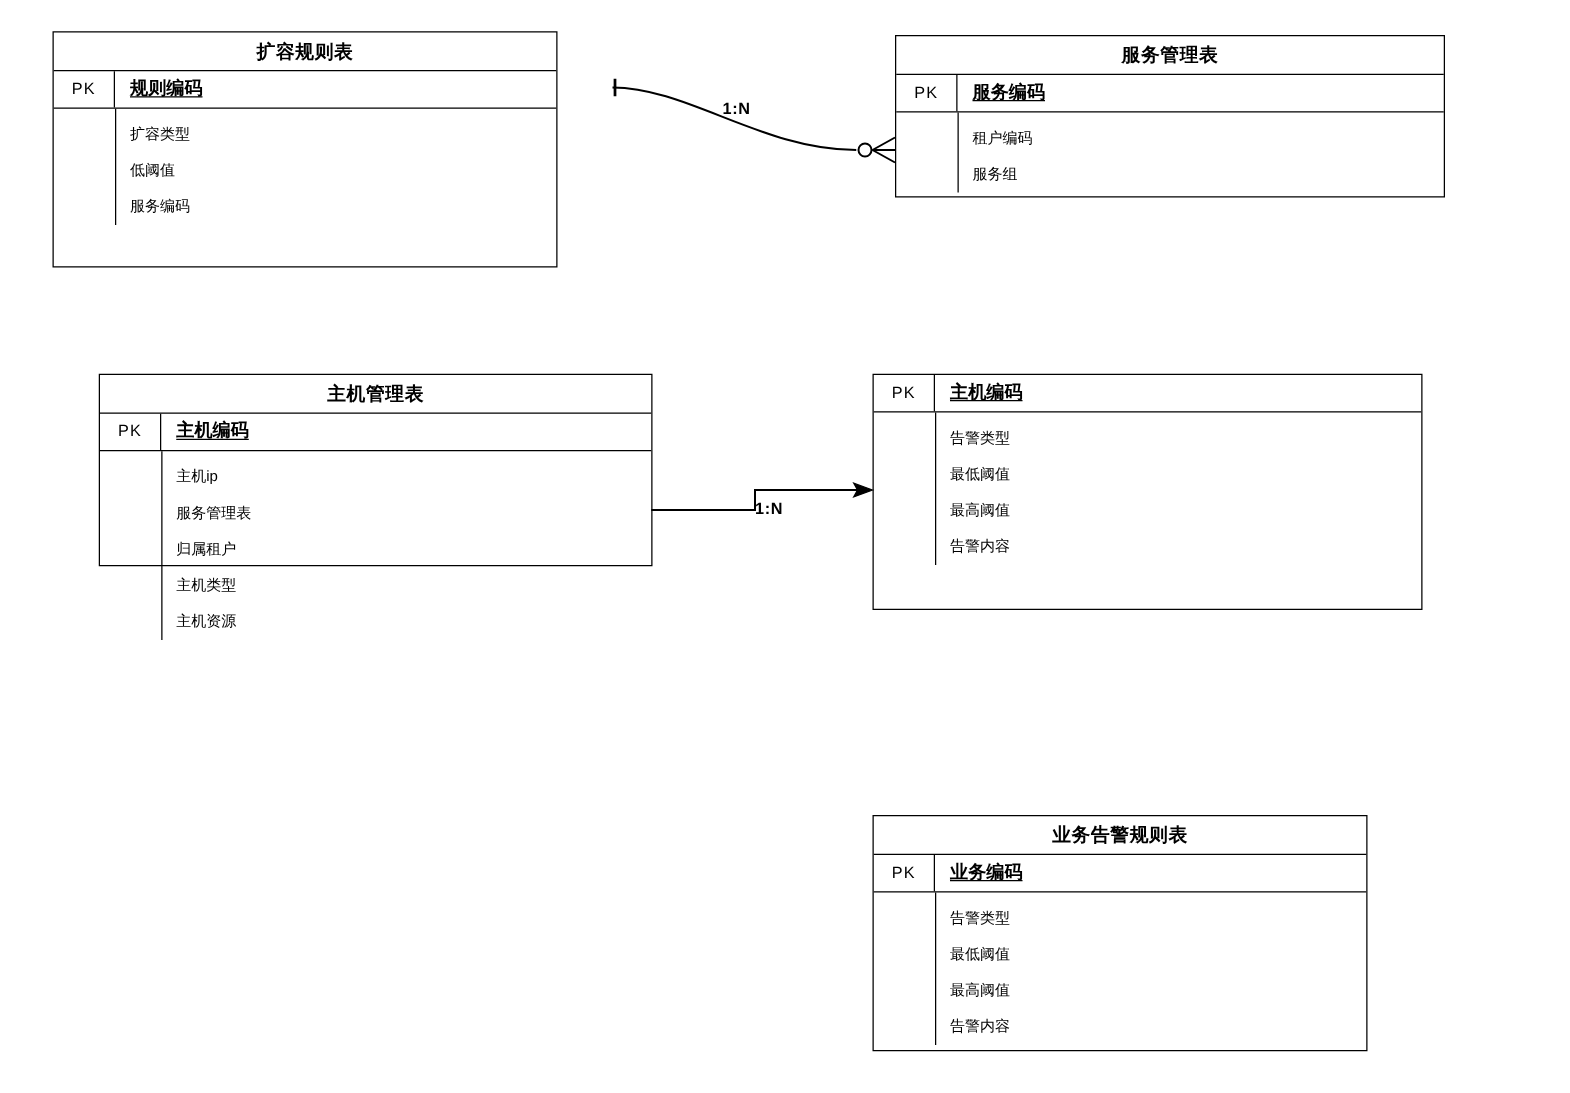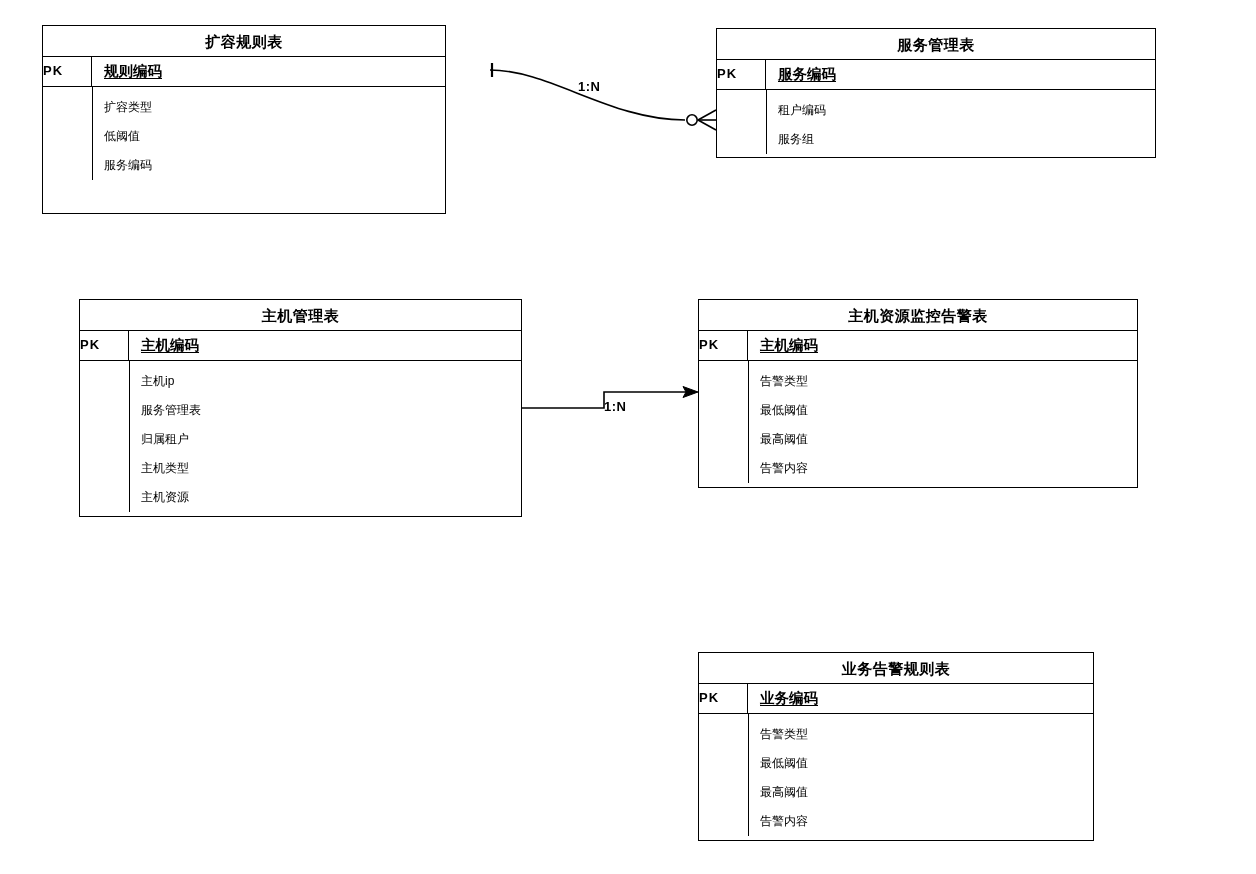--- a/index.html
+++ b/index.html
@@ -41,23 +41,23 @@
   .entity-pk-row {
     box-sizing: border-box;
     display: flex;
     height: 30px;
     border-bottom: 1.4px solid #000000;
   }
   .pk-cell {
     box-sizing: border-box;
     width: 49px;
     flex: 0 0 49px;
-    text-align: left;
+    text-align: center;
     line-height: 28px;
-    font-weight: bold;
+    font-weight: normal;
     font-size: 13px;
     letter-spacing: 1px;
     border-right: 1.4px solid #000000;
   }
   .pk-name {
     box-sizing: border-box;
     flex: 1 1 auto;
     line-height: 28px;
     font-size: 14.5px;
     font-weight: bold;
@@ -128,38 +128,37 @@
       <div class="pk-cell">PK</div>
       <div class="pk-name"><span>服务编码</span></div>
     </div>
     <div class="entity-attrs">
       <div class="attr-divider"></div>
       <div class="attr-row">租户编码</div>
       <div class="attr-row">服务组</div>
     </div>
   </div>
 
-  <div class="entity" style="left:79px; top:299px; width:443px; height:218px;">
+  <div class="entity" style="left:79px; top:299px; width:443px; height:154px;">
     <div class="entity-title">主机管理表</div>
     <div class="entity-pk-row">
       <div class="pk-cell">PK</div>
       <div class="pk-name"><span>主机编码</span></div>
     </div>
     <div class="entity-attrs">
       <div class="attr-divider"></div>
       <div class="attr-row">主机ip</div>
       <div class="attr-row">服务管理表</div>
       <div class="attr-row">归属租户</div>
       <div class="attr-row">主机类型</div>
       <div class="attr-row">主机资源</div>
     </div>
   </div>
 
   <div class="entity" style="left:698px; top:299px; width:440px; height:189px;">
-    <div class="entity-title">主机资源监控告警表</div>
     <div class="entity-pk-row">
       <div class="pk-cell">PK</div>
       <div class="pk-name"><span>主机编码</span></div>
     </div>
     <div class="entity-attrs">
       <div class="attr-divider"></div>
       <div class="attr-row">告警类型</div>
       <div class="attr-row">最低阈值</div>
       <div class="attr-row">最高阈值</div>
       <div class="attr-row">告警内容</div>

